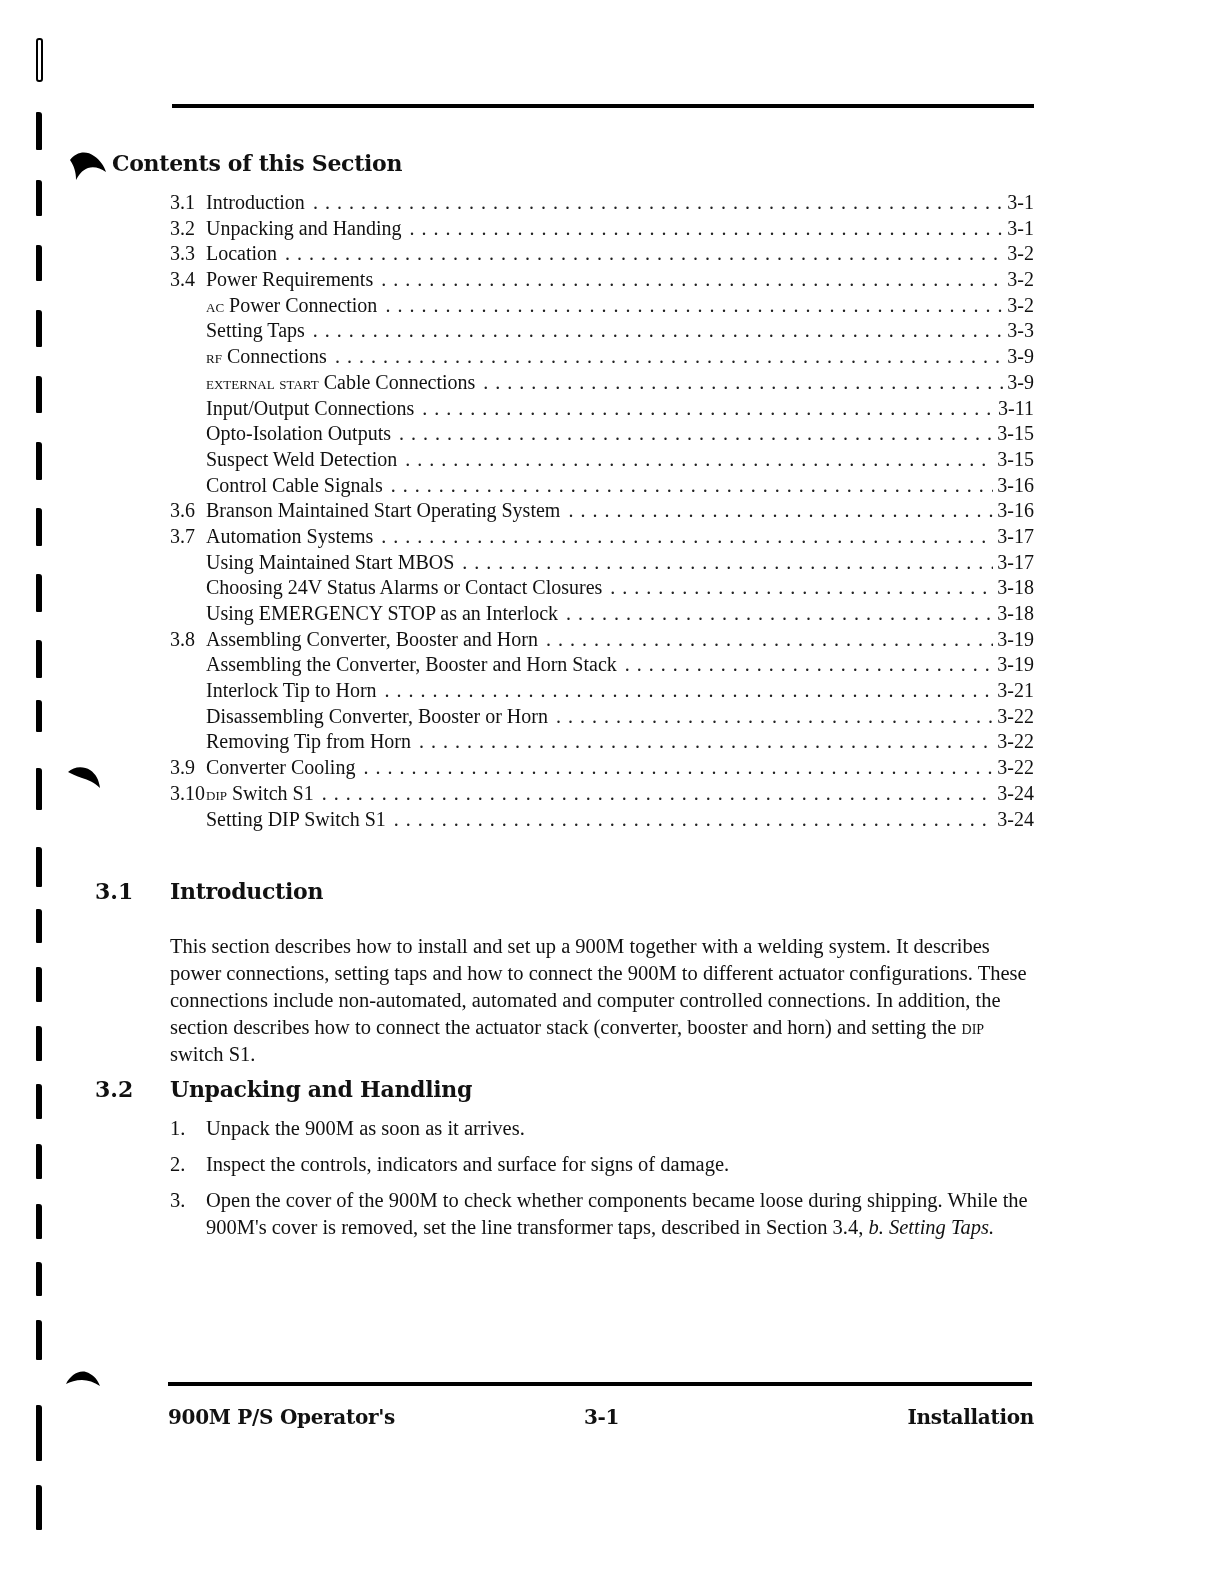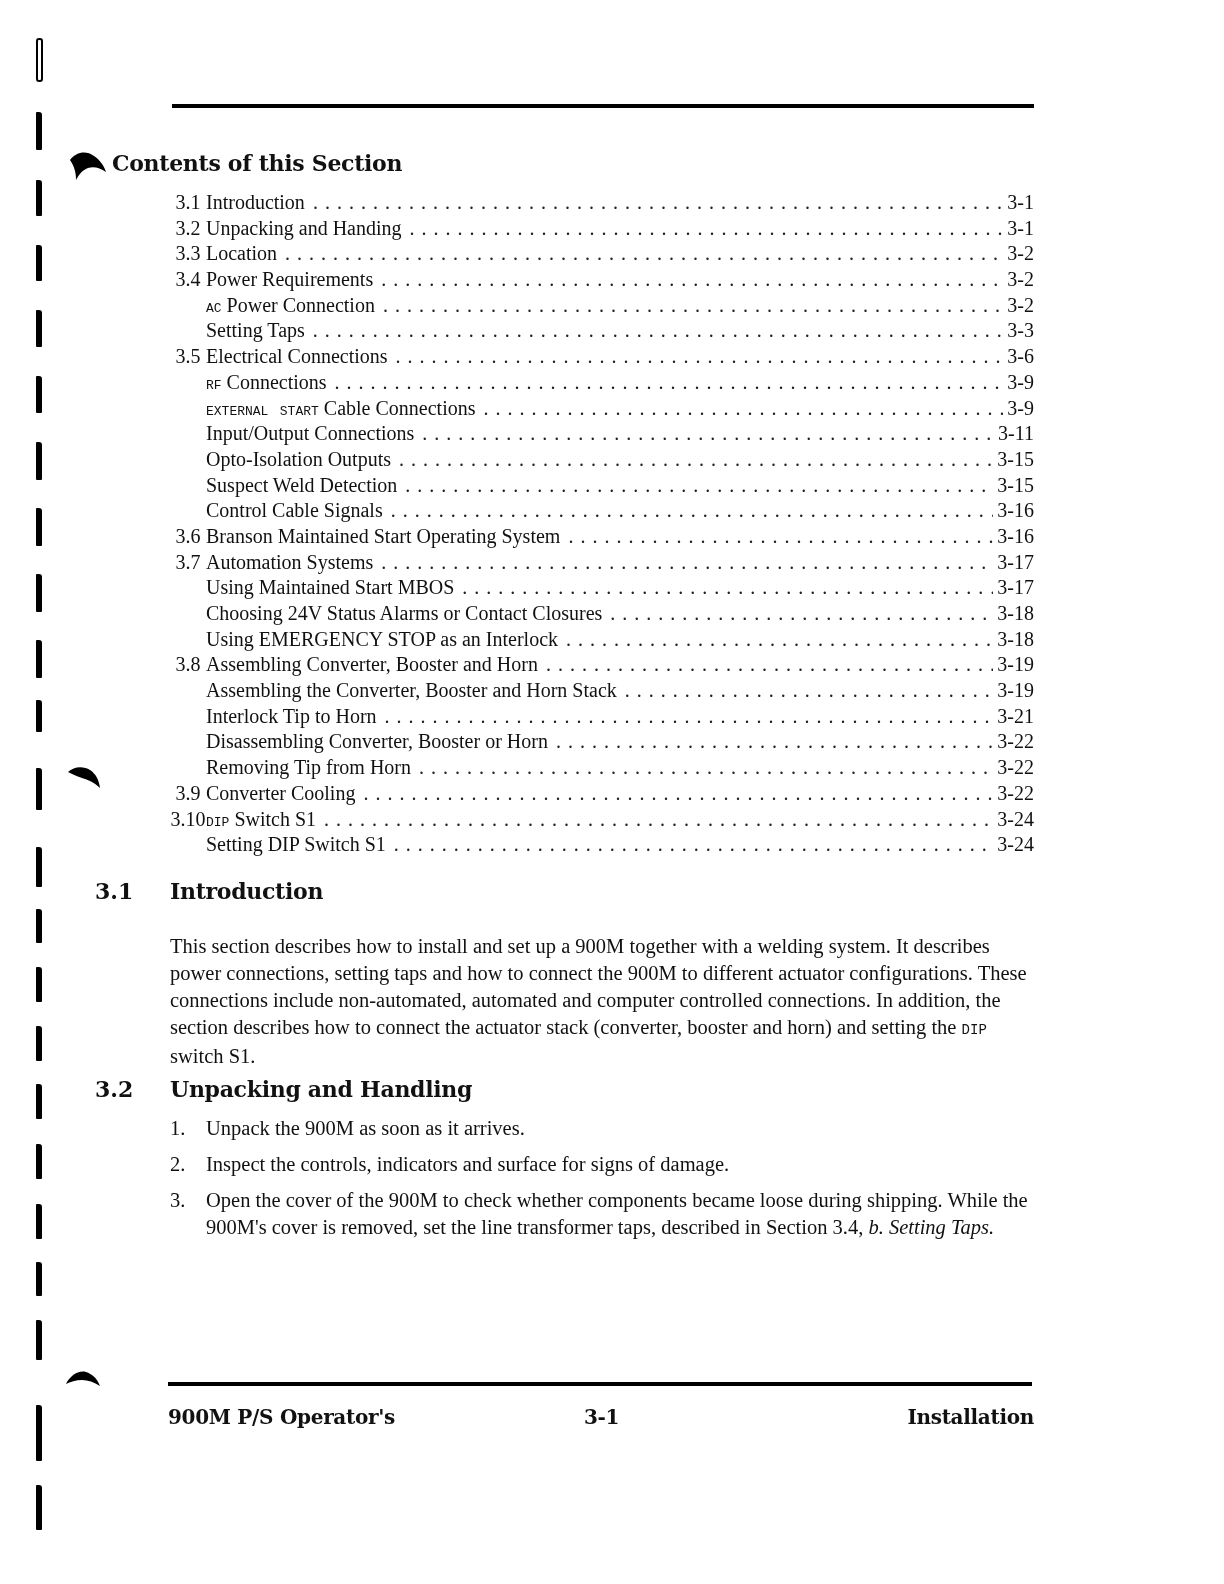--- a/index.html
+++ b/index.html
@@ -58,34 +58,34 @@
     }
     .toc-row {
       display: flex;
       align-items: baseline;
       height: 25.7px;
       line-height: 25.7px;
       white-space: nowrap;
     }
     .toc-row.sub .toc-label { padding-left: 36px; }
     .toc-num { display: inline-block; width: 36px; }
-    .toc-label { flex: 0 0 auto; text-align: center; }
+    .toc-label { flex: 0 0 auto; }
     .toc-dots {
       flex: 1 1 auto;
       overflow: hidden;
       margin: 0 4px 0 8px;
       letter-spacing: 7px;
       color: #222;
     }
     .toc-dots::before {
       content: ". . . . . . . . . . . . . . . . . . . . . . . . . . . . . . . . . . . . . . . . . . . . . . . . . . . . . . . . . . . . . . . . . . . . . . . .";
       letter-spacing: 1px;
     }
     .toc-page { flex: 0 0 auto; text-align: right; }
-    .sc { font-variant: small-caps; text-transform: lowercase; font-size: 0.95em; font-family: Liberation Mono, monospace; }
+    .sc { font-variant: small-caps; text-transform: lowercase; font-size: 0.95em; }
     .section-num {
       position: absolute;
       left: 95px;
       font-weight: bold;
       font-size: 22px;
       font-family: "DejaVu Serif", "Liberation Serif", serif;
     }
     .section-heading {
       position: absolute;
       left: 170px;
@@ -193,25 +193,20 @@
     <div class="toc-row sub">
       <span class="toc-label"><span class="sc">AC</span> <span>Power Connection</span></span>
       <span class="toc-dots"></span>
       <span class="toc-page">3-2</span>
     </div>
     <div class="toc-row sub">
       <span class="toc-label"><span>Setting Taps</span></span>
       <span class="toc-dots"></span>
       <span class="toc-page">3-3</span>
     </div>
-    <div class="toc-row">
-      <span class="toc-label"><span class="toc-num">3.5</span><span>Electrical Connections</span></span>
-      <span class="toc-dots"></span>
-      <span class="toc-page">3-6</span>
-    </div>
     <div class="toc-row sub">
       <span class="toc-label"><span class="sc">RF</span> <span>Connections</span></span>
       <span class="toc-dots"></span>
       <span class="toc-page">3-9</span>
     </div>
     <div class="toc-row sub">
       <span class="toc-label"><span class="sc">EXTERNAL START</span> <span>Cable Connections</span></span>
       <span class="toc-dots"></span>
       <span class="toc-page">3-9</span>
     </div>

